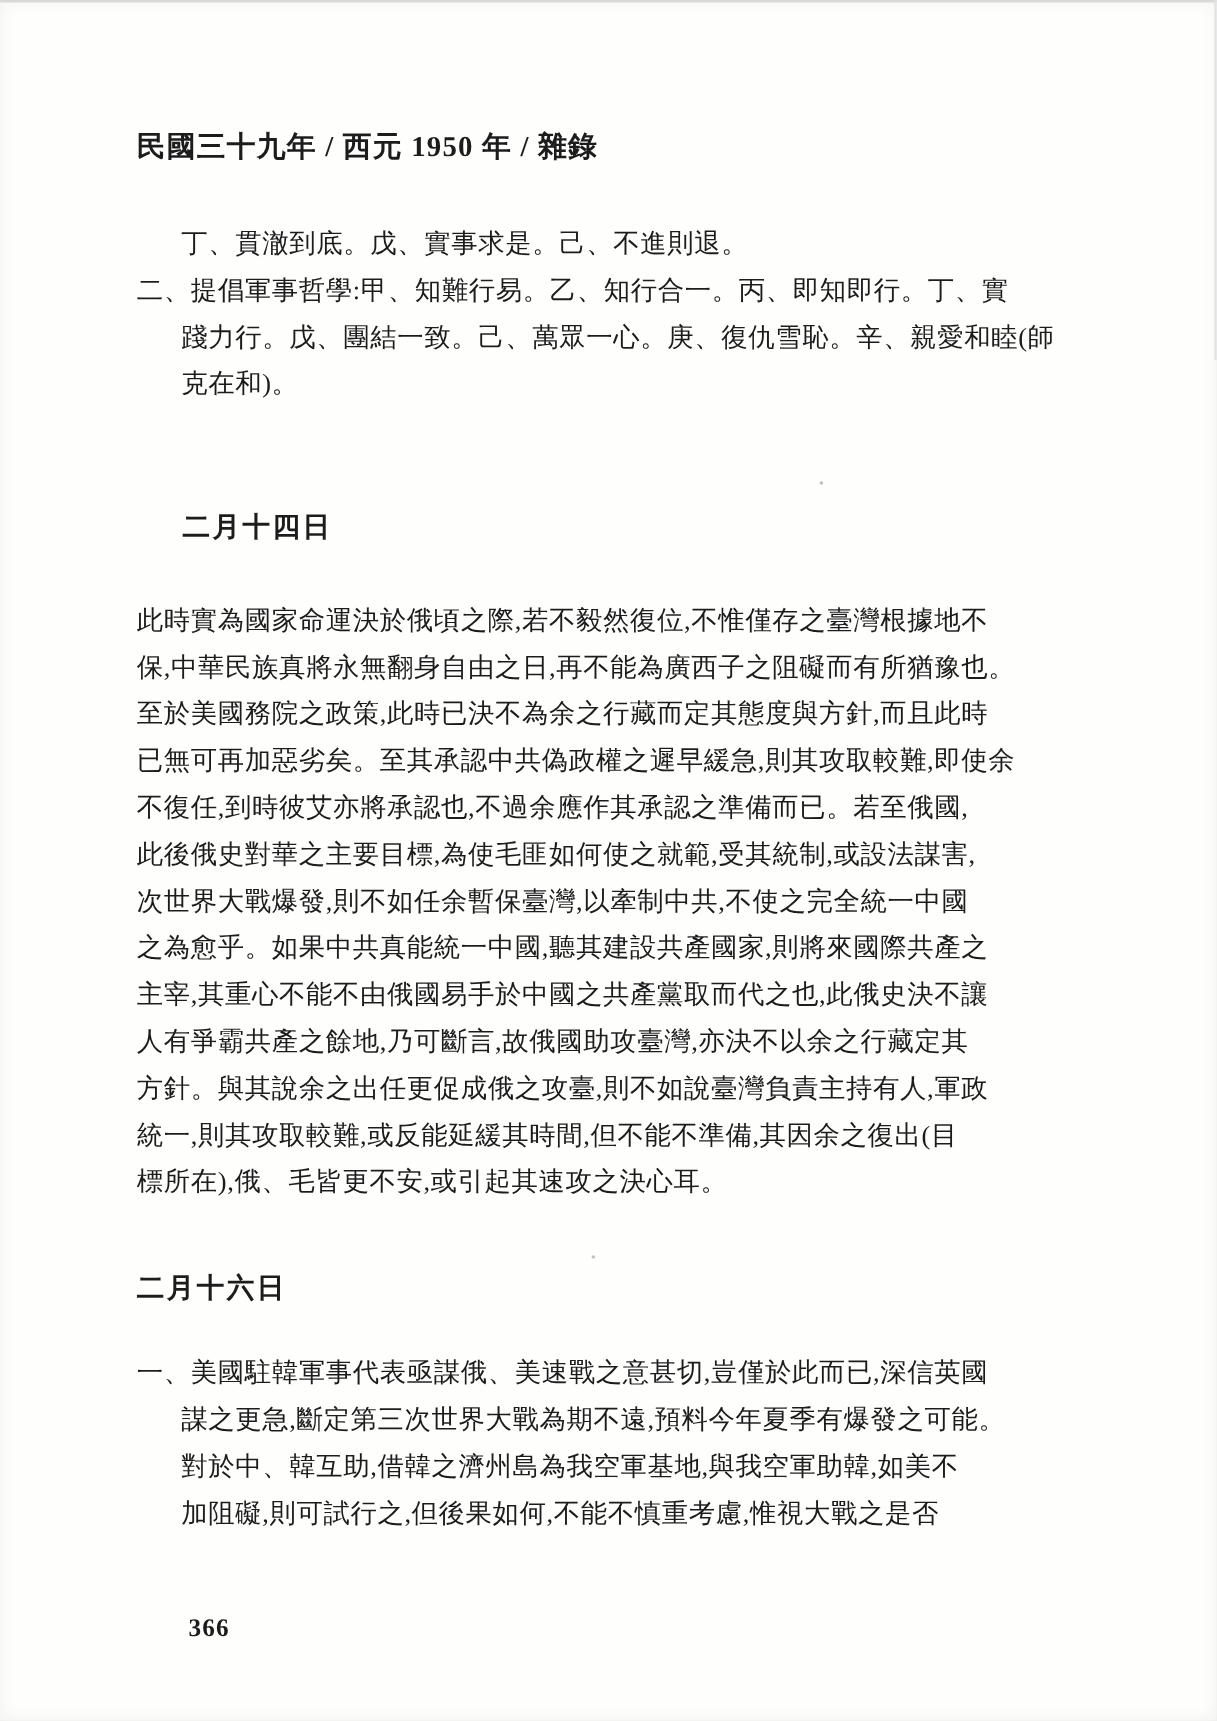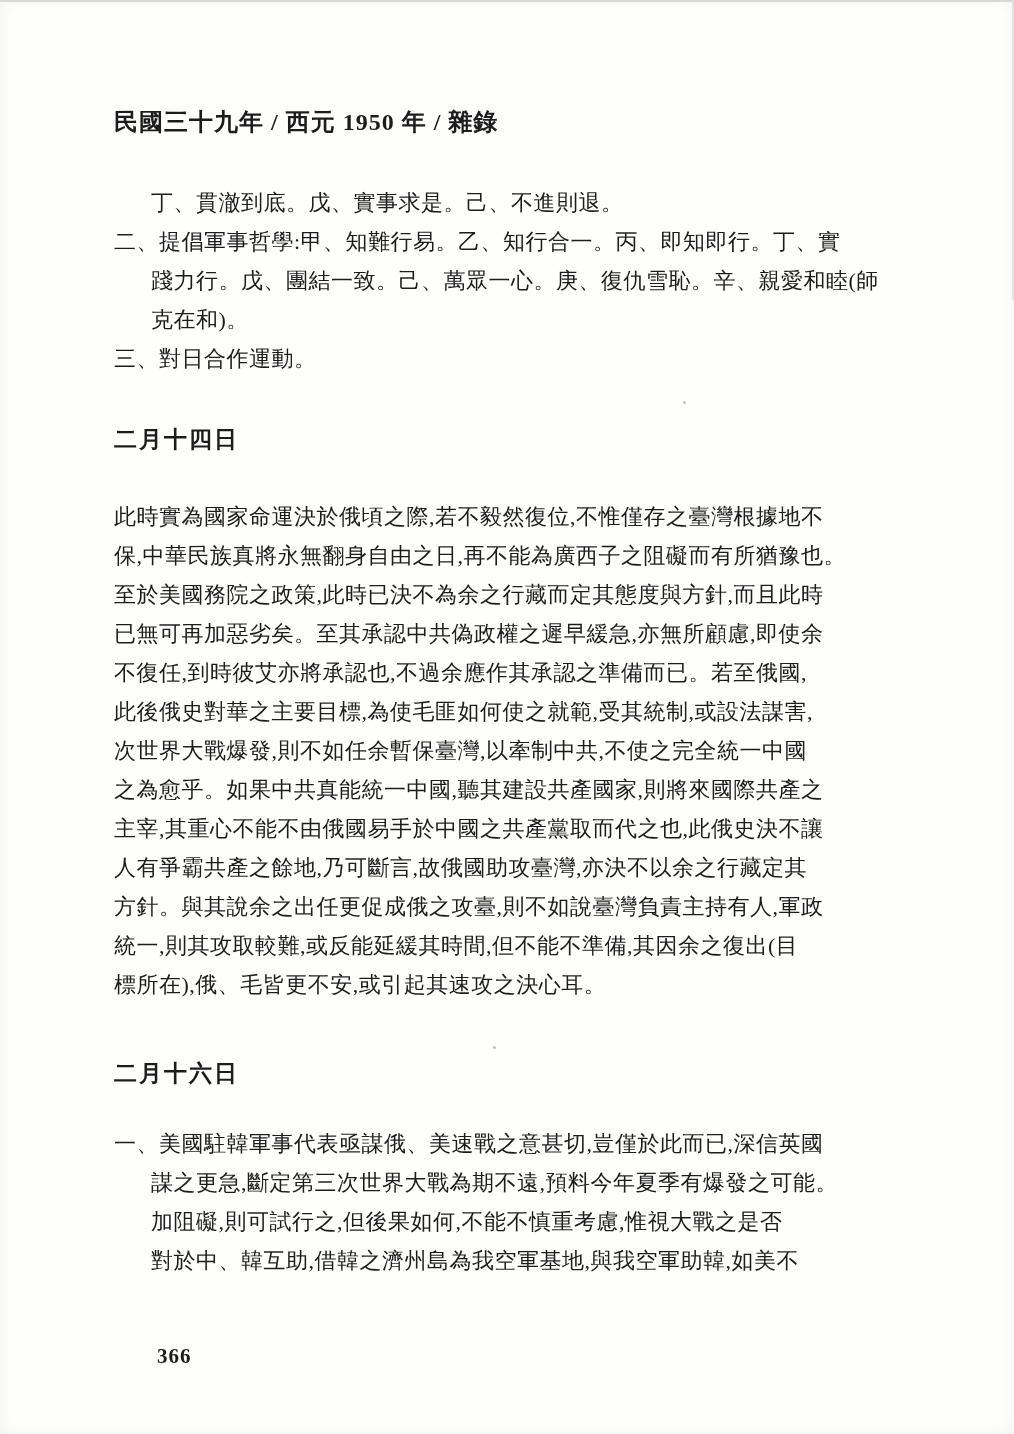--- a/index.html
+++ b/index.html
@@ -61,48 +61,47 @@
   <div class="edge-top"></div>
   <div class="edge-right"></div>
 
   <div class="page-header">民國三十九年 / 西元 1950 年 / 雜錄</div>
 
   <div class="text-block" style="top:183px;">
     <div class="line cont">丁、貫澈到底。戊、實事求是。己、不進則退。</div>
     <div class="line">二、提倡軍事哲學:甲、知難行易。乙、知行合一。丙、即知即行。丁、實</div>
     <div class="line cont">踐力行。戊、團結一致。己、萬眾一心。庚、復仇雪恥。辛、親愛和睦(師</div>
     <div class="line cont">克在和)。</div>
-    <div class="line">三、對日合作運動。</div>
   </div>
 
-  <div class="date-heading" style="top:424px;">二月十四日</div>
+  <div class="date-heading" style="top:424px;margin-left:38px;">二月十四日</div>
 
   <div class="text-block" style="top:460px;margin-top:37px;">
     <div class="line">此時實為國家命運決於俄頃之際,若不毅然復位,不惟僅存之臺灣根據地不</div>
     <div class="line">保,中華民族真將永無翻身自由之日,再不能為廣西子之阻礙而有所猶豫也。</div>
     <div class="line">至於美國務院之政策,此時已決不為余之行藏而定其態度與方針,而且此時</div>
-    <div class="line">已無可再加惡劣矣。至其承認中共偽政權之遲早緩急,亦無所顧慮,即使余</div>
+    <div class="line">已無可再加惡劣矣。至其承認中共偽政權之遲早緩急,則其攻取較難,即使余</div>
     <div class="line">不復任,到時彼艾亦將承認也,不過余應作其承認之準備而已。若至俄國,</div>
     <div class="line">此後俄史對華之主要目標,為使毛匪如何使之就範,受其統制,或設法謀害,</div>
     <div class="line">次世界大戰爆發,則不如任余暫保臺灣,以牽制中共,不使之完全統一中國</div>
     <div class="line">之為愈乎。如果中共真能統一中國,聽其建設共產國家,則將來國際共產之</div>
     <div class="line">主宰,其重心不能不由俄國易手於中國之共產黨取而代之也,此俄史決不讓</div>
     <div class="line">人有爭霸共產之餘地,乃可斷言,故俄國助攻臺灣,亦決不以余之行藏定其</div>
     <div class="line">方針。與其說余之出任更促成俄之攻臺,則不如說臺灣負責主持有人,軍政</div>
     <div class="line">統一,則其攻取較難,或反能延緩其時間,但不能不準備,其因余之復出(目</div>
     <div class="line">標所在),俄、毛皆更不安,或引起其速攻之決心耳。</div>
   </div>
 
   <div class="date-heading" style="top:1058px;">二月十六日</div>
 
   <div class="text-block" style="top:1092px;margin-top:32px;">
     <div class="line">一、美國駐韓軍事代表亟謀俄、美速戰之意甚切,豈僅於此而已,深信英國</div>
     <div class="line cont">謀之更急,斷定第三次世界大戰為期不遠,預料今年夏季有爆發之可能。</div>
+    <div class="line cont">對於中、韓互助,借韓之濟州島為我空軍基地,與我空軍助韓,如美不</div>
     <div class="line cont">加阻礙,則可試行之,但後果如何,不能不慎重考慮,惟視大戰之是否</div>
-    <div class="line cont">對於中、韓互助,借韓之濟州島為我空軍基地,與我空軍助韓,如美不</div>
   </div>
 
   <div class="page-number">366</div>
 
   <div class="speck" style="left:683px; top:401px;"></div>
   <div class="speck" style="left:493px; top:1046px;"></div>
 
 </div>
 
 </body></html>

